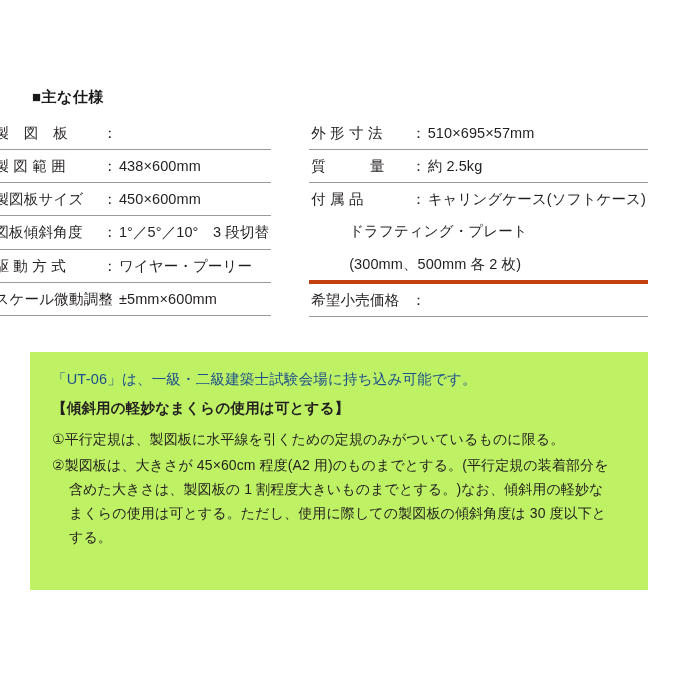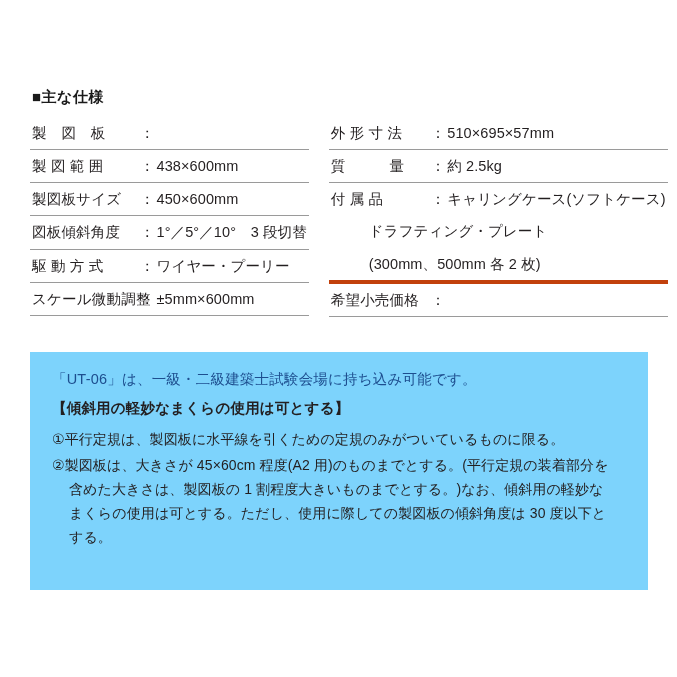--- a/index.html
+++ b/index.html
@@ -37,21 +37,22 @@
   .spec-heading {
     font-size: 15px;
     font-weight: bold;
     letter-spacing: 0.5px;
     margin: 0 0 10px 2px;
     color: #1a1a1a;
   }
 
   .spec-columns {
     display: flex;
-    gap: 20px;
+    gap: 38px;
+    justify-content: flex-end;
   }
 
   .spec-col {
     flex: 1 1 0;
   }
 
   .spec-row {
     display: flex;
     align-items: baseline;
     border-bottom: 1px solid #9a9a9a;
@@ -102,21 +103,21 @@
   }
 
   
   .notice-box {
     position: absolute;
     left: 30px;
     top: 352px;
     width: 618px;
     height: 238px;
     box-sizing: border-box;
-    background: #7dd3fc;
+    background: #bef264;
     padding: 18px 22px 16px 22px;
   }
 
   .notice-lead {
     color: #1d4e8f;
     font-size: 14.5px;
     margin: 0 0 10px 0;
     letter-spacing: 0.2px;
   }
 

